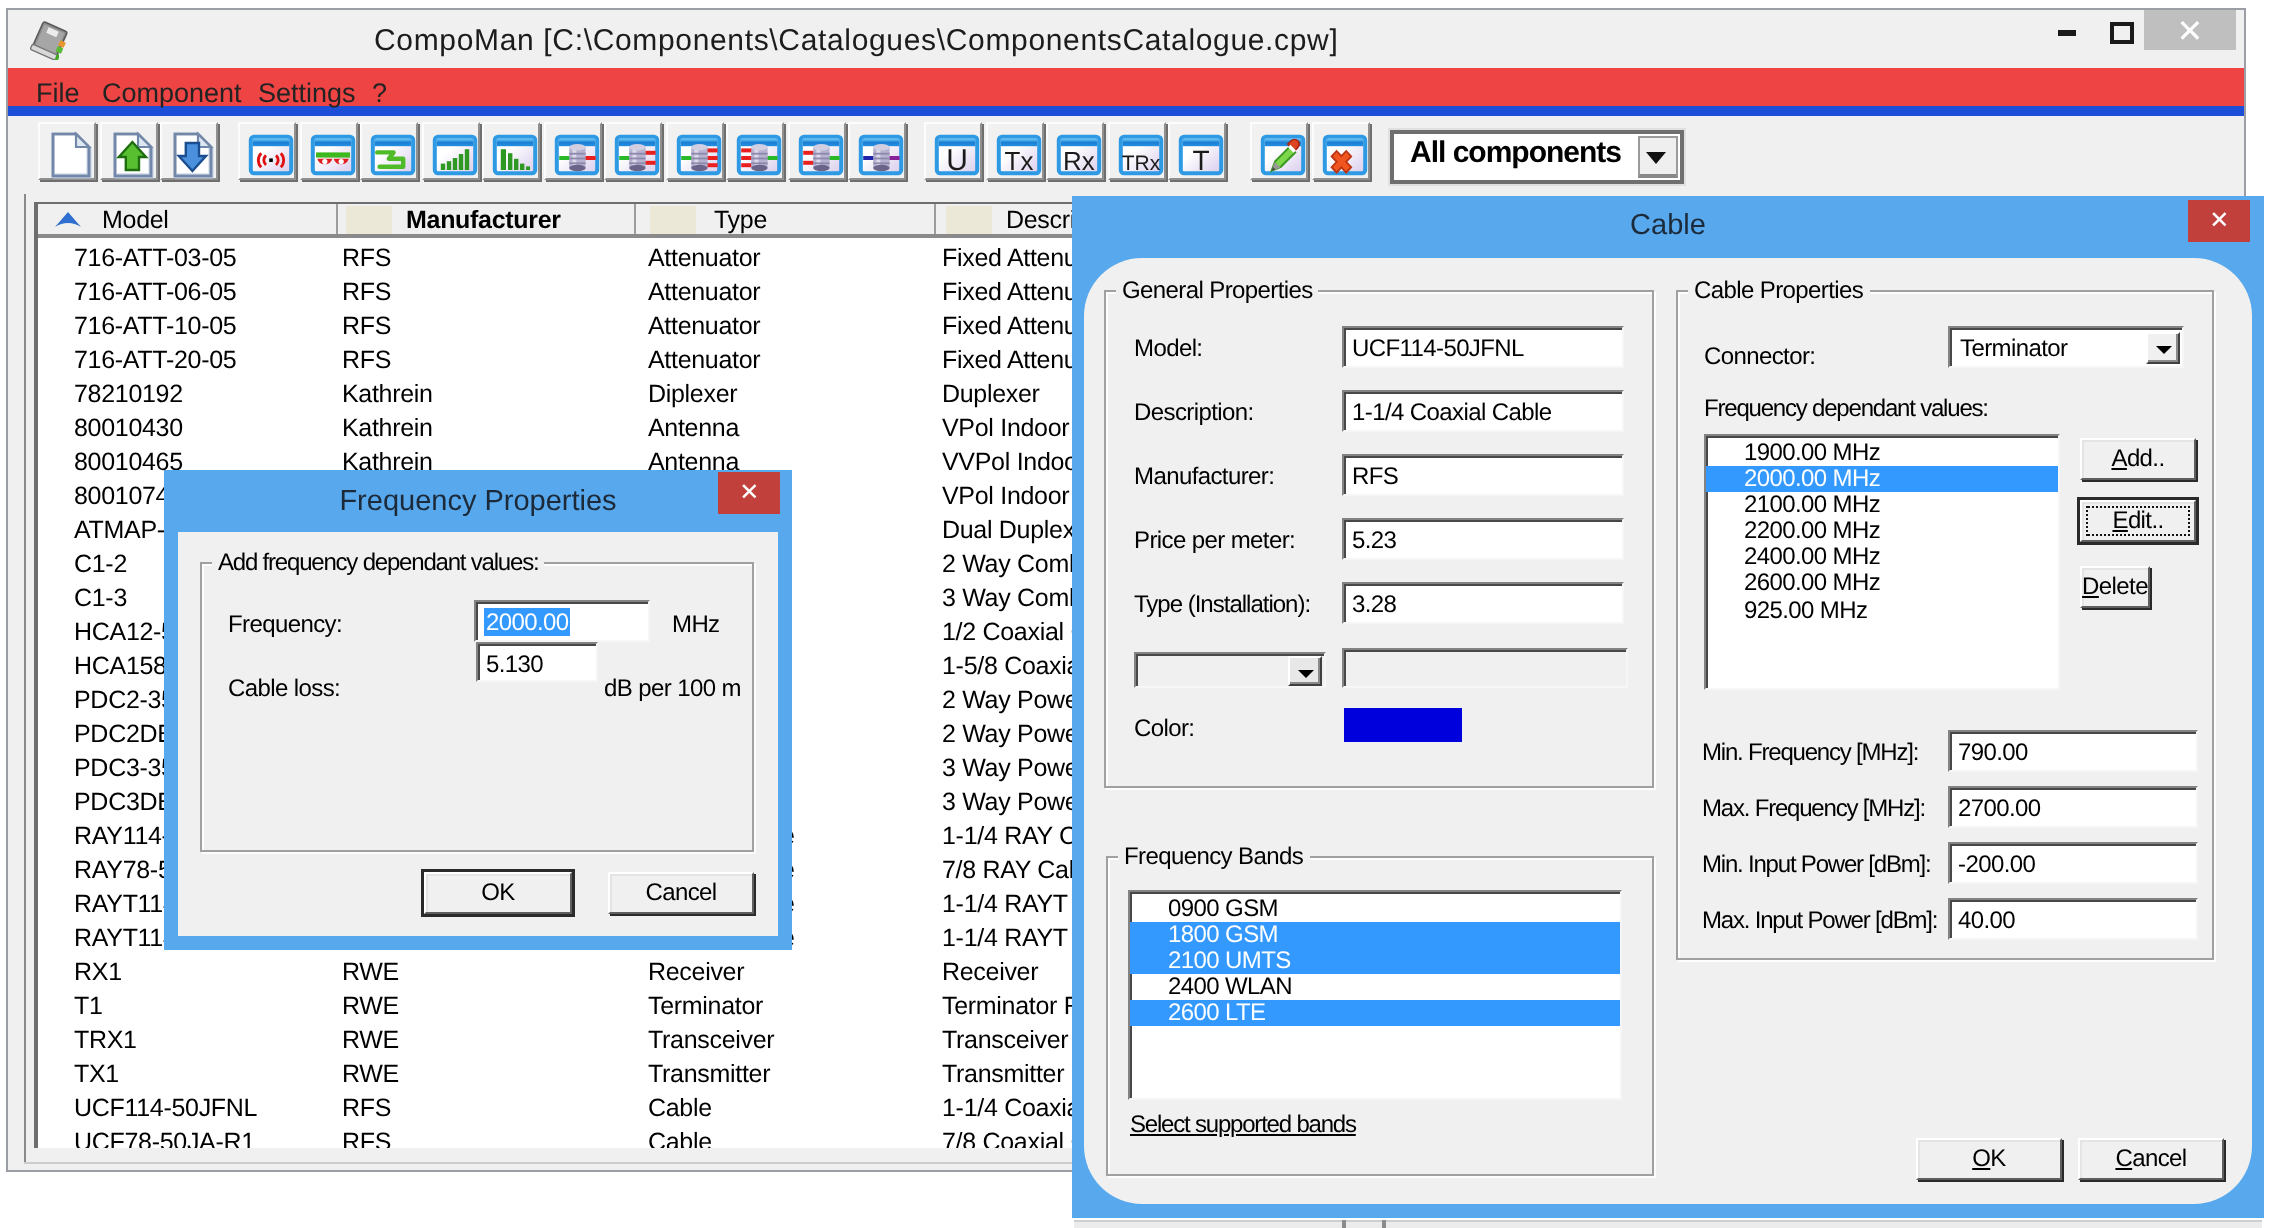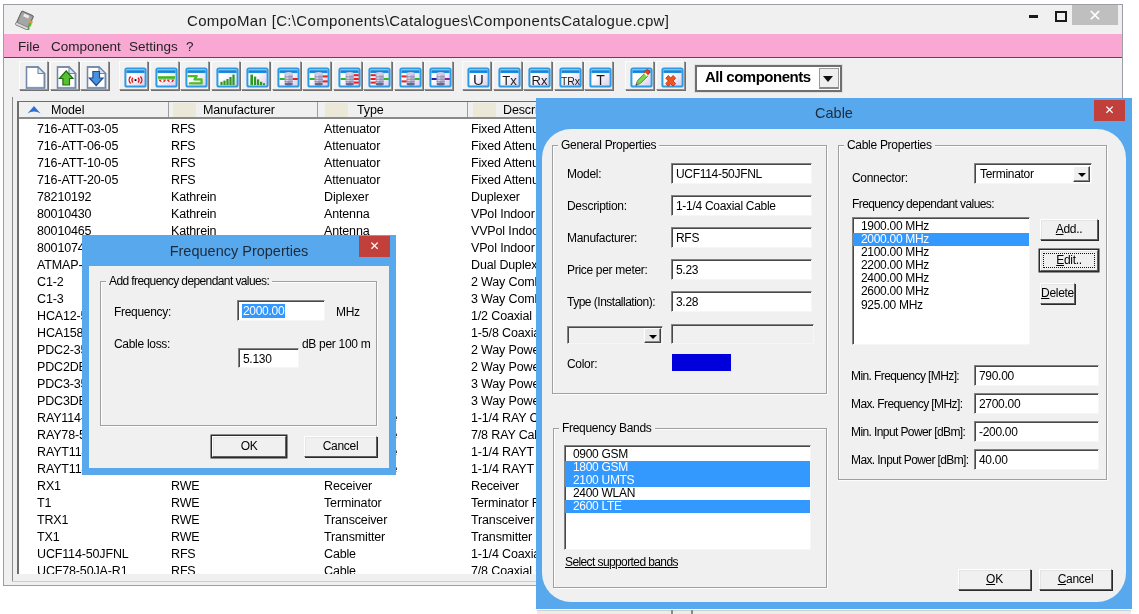--- a/index.html
+++ b/index.html
@@ -13,21 +13,21 @@
 #win { left:3px; top:4px; width:1120px; height:582px; background:#f0f0f0; border:1px solid #9b9fa5; }
 #title-text { left:183px; top:7px; width:520px; font-size:15px; letter-spacing:0.33px; color:#1c1c1c; white-space:nowrap; }
 #btn-min { left:1013px; top:0; width:30px; height:20px; }
 #btn-min i { position:absolute; left:12px; top:10px; width:9px; height:3px; background:#1a1a1a; }
 #btn-max { left:1041px; top:0; width:30px; height:20px; }
 #btn-max i { position:absolute; left:10px; top:6px; width:12px; height:11px; border:2px solid #1a1a1a; }
 #btn-close { left:1068px; top:0; width:46px; height:20px; background:#bfbfbf; }
 #btn-close span { position:absolute; left:0; top:1px; width:100%; text-align:center; color:#ffffff; font-size:16px; }
 #appicon { left:11px; top:5px; }
 
-#menubar { left:0; top:29px; width:100%; height:24px; background:#f9a8d4; border-bottom:1px solid #1d4ed8; }
+#menubar { left:0; top:29px; width:100%; height:24px; background:#ef4444; border-bottom:5px solid #1d4ed8; }
 #menubar span { position:absolute; top:5px; color:#232323; font-size:13.5px; }
 
 #toolbar { left:0; top:53px; width:100%; height:43px; background:#f0f0f0; }
 .tb { position:absolute; top:3px; width:29px; height:29px; background:#f1f1f1; border-top:1px solid #fcfcfc; border-left:1px solid #fcfcfc; border-right:1px solid #909090; border-bottom:1px solid #909090; box-shadow:1px 1px 0 #6f6f6f; }
 .tb svg { position:absolute; left:2px; top:2px; }
 #combo-all { left:691px; top:7px; width:147px; height:27px; background:#fff; border:2px solid #6f6f6f; box-shadow:0 0 0 1px #e0e0e0; }
 #combo-all b { position:absolute; left:8px; top:1px; font-size:15px; letter-spacing:-0.5px; }
 #combo-all .dd { position:absolute; right:1px; top:1px; width:20px; height:21px; background:#efefef; border:1px solid #9a9a9a; border-bottom:2px solid #888; }
 #combo-all .dd:after { content:""; position:absolute; left:3px; top:7px; border:5.5px solid transparent; border-top:6px solid #111; }
 
@@ -51,21 +51,21 @@
 .dlg .inner { position:absolute; background:#f0f0f0; }
 .grp { position:absolute; border:1px solid #a0a0a0; box-shadow:1px 1px 0 #fdfdfd, inset 1px 1px 0 #fdfdfd; }
 .grp .gl { position:absolute; top:-8px; left:5px; background:#f0f0f0; padding:0 3px; white-space:nowrap; }
 .fld { position:absolute; background:#fff; border-top:1px solid #838383; border-left:1px solid #838383; border-bottom:1px solid #f6f6f6; border-right:1px solid #f6f6f6; box-shadow:inset 1px 1px 0 #484848; }
 .fld span { position:absolute; left:4px; top:2.5px; white-space:nowrap; }
 .lab { position:absolute; white-space:nowrap; line-height:15px; }
 .btn97 { position:absolute; background:#f0f0f0; border-top:1.5px solid #ffffff; border-left:1.5px solid #ffffff; border-right:1.5px solid #5f5f5f; border-bottom:1.5px solid #5f5f5f; box-shadow:1px 1px 0 #2a2a2a, inset 1px 1px 0 #e4e4e4; }
 .btn97 span { position:absolute; width:100%; text-align:center; top:2px; }
 .btn97.def { box-shadow:0 0 0 1.5px #2a2a2a, inset 1px 1px 0 #e4e4e4; }
 .lst { position:absolute; background:#fff; border-top:1px solid #838383; border-left:1px solid #838383; border-bottom:1px solid #f6f6f6; border-right:1px solid #f6f6f6; box-shadow:inset 1px 1px 0 #484848; overflow:hidden; padding-top:1.5px; }
-.li { position:relative; height:13.2px; padding-left:8px; line-height:13.4px; white-space:nowrap; }
+.li { position:relative; height:13.2px; padding-left:19px; line-height:13.4px; white-space:nowrap; }
 .li.sel { background:#3399ff; color:#fff; }
 .cmb { position:absolute; background:#fff; border-top:1px solid #838383; border-left:1px solid #838383; border-bottom:1px solid #f6f6f6; border-right:1px solid #f6f6f6; box-shadow:inset 1px 1px 0 #484848; }
 .cmb span { position:absolute; left:5px; top:2.5px; }
 .cmb .ab { position:absolute; right:1px; top:1px; width:17px; height:15px; background:#f0f0f0; border-top:1px solid #fff; border-left:1px solid #fff; border-right:1px solid #404040; border-bottom:1px solid #404040; box-shadow:inset -1px -1px 0 #8a8a8a; }
 .cmb .ab:after { content:""; position:absolute; left:4px; top:6px; border:4px solid transparent; border-top:4.5px solid #000; }
 u { text-decoration:underline; }
 </style>
 </head>
 <body>
 <div id="stage">
@@ -594,21 +594,21 @@
     <div id="grid" class="abs">
       <div id="ghead">
         <div class="hcell" style="left:0;width:150px;">
             <svg id="sortarrow" width="16" height="13" viewBox="0 0 16 13">
               <path d="M1.5 10.5 L8 3 L14.5 10.5 C10.5 7.8 5.5 7.8 1.5 10.5 Z" fill="#2e6fd0"></path>
             </svg>
             <span class="hcap" style="left:32px;">Model</span>
           </div>
         <div class="hcell" style="left:150px;width:149px;">
             <div class="hbox" style="left:4px;"></div>
-            <span class="hcap" style="left:34px;">Manufacturer</span>
+            <span class="hcap" style="left:34px;font-weight:bold;">Manufacturer</span>
           </div>
         <div class="hcell" style="left:299px;width:150px;">
             <div class="hbox" style="left:7px;"></div>
             <span class="hcap" style="left:39px;">Type</span>
           </div>
         <div class="hcell" style="left:449px;width:150px;">
             <div class="hbox" style="left:5px;"></div>
             <span class="hcap" style="left:35px;">Description</span>
           </div>
       </div>
@@ -889,21 +889,21 @@
     <div class="inner" style="left:7px;top:31px;width:300px;height:202px;">
       <div class="grp" style="left:11px;top:15px;width:277px;height:145px;">
           <span class="gl" style="letter-spacing:-0.6px;">Add frequency dependant values:</span>
         </div>
       <span class="lab" style="left:25px;top:39px;">Frequency:</span>
       <div class="fld" style="left:148px;top:34px;width:88px;height:21px;">
           <span style="background:#3399ff;color:#fff;padding:0 1px;">2000.00</span>
         </div>
       <span class="lab" style="left:247px;top:39px;">MHz</span>
       <span class="lab" style="left:25px;top:71px;">Cable loss:</span>
-      <div class="fld" style="left:149px;top:82px;width:61px;height:20px;">
+      <div class="fld" style="left:149px;top:55px;width:61px;height:20px;">
           <span>5.130</span>
         </div>
       <span class="lab" style="left:213px;top:71px;">dB per 100 m</span>
       <div class="btn97 def" style="left:123px;top:170px;width:74px;height:21px;">
           <span>OK</span>
         </div>
       <div class="btn97" style="left:215px;top:170px;width:73px;height:21px;">
           <span>Cancel</span>
         </div>
     </div>

